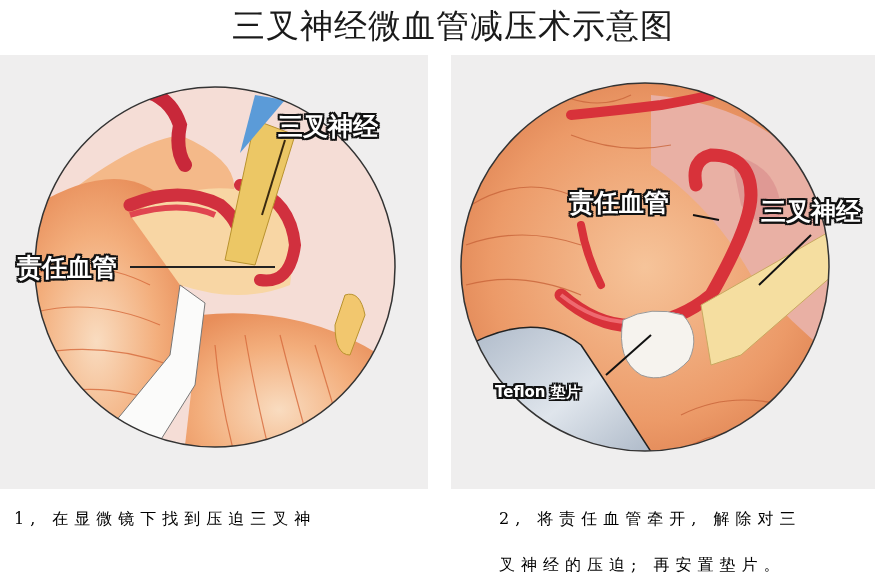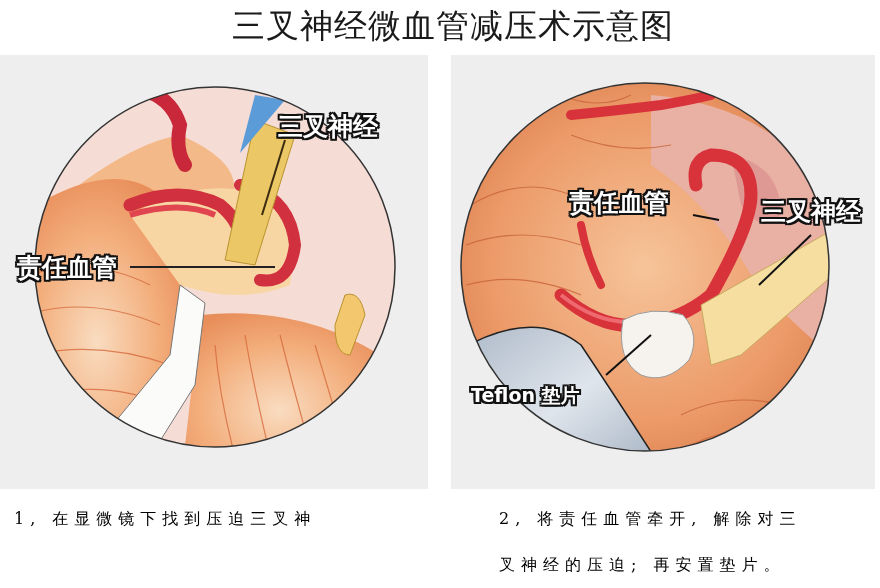--- a/index.html
+++ b/index.html
@@ -21,21 +21,21 @@
   .panel.right { left: 451px; width: 424px; }
   .panel svg { position: absolute; left: 0; top: 0; }
   .lbl {
     position: absolute; font-size: 25px; color: #fff; white-space: nowrap;
     font-weight: bold;
     text-shadow:
       -2px -2px 0 #111, 2px -2px 0 #111, -2px 2px 0 #111, 2px 2px 0 #111,
       0 -2px 0 #111, 0 2px 0 #111, -2px 0 0 #111, 2px 0 0 #111;
     font-family: "DejaVu Sans", sans-serif;
   }
-  .lbl.en { font-size: 19px; }
+  .lbl.en { font-size: 15px; margin-left: 24px; }
   .caption {
     position: absolute; top: 496px; font-size: 16px; color: #000000;
     line-height: 46px; letter-spacing: 6px;
     font-family: "DejaVu Serif", serif;
   }
   .caption.left { left: 14px; width: 420px; }
   .caption.right { left: 466px; width: 410px; margin-left: 33px; }
 </style>
 </head>
 <body>

